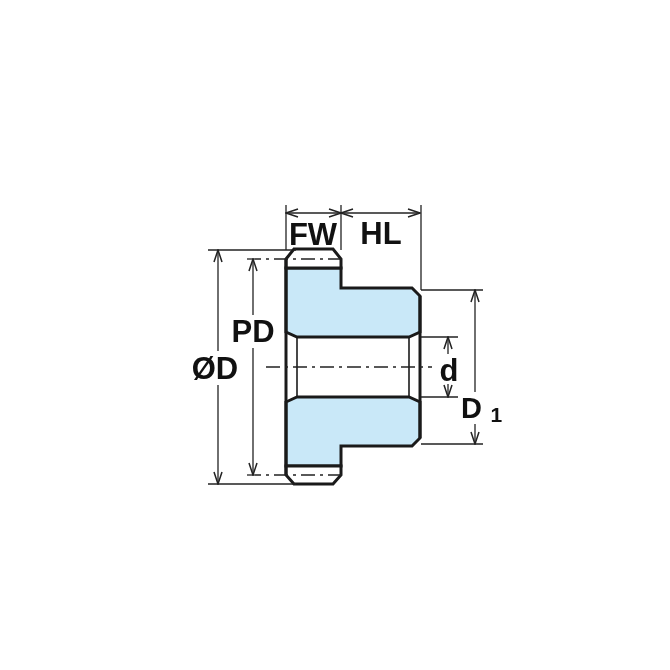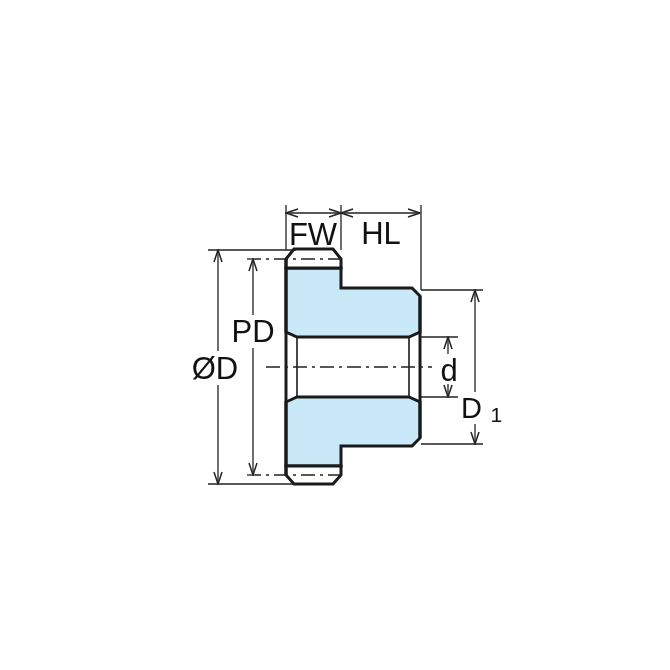--- a/index.html
+++ b/index.html
@@ -9,20 +9,21 @@
     height: 670px;
     background: #ffffff;
     font-family: "Liberation Sans", sans-serif;
   }
   .stage {
     position: relative;
     width: 670px;
     height: 670px;
     background: #ffffff;
     overflow: hidden;
+    font-weight: bold;
   }
   svg { display: block; }
   .outline   { fill: none; stroke: #1a1a1a; stroke-width: 3; stroke-linejoin: miter; }
   .body-fill { fill: #c9e8f8; stroke: #1a1a1a; stroke-width: 3; stroke-linejoin: miter; }
   .band-fill { fill: #ffffff; stroke: #1a1a1a; stroke-width: 3; stroke-linejoin: miter; }
   .thinedge  { fill: none; stroke: #1a1a1a; stroke-width: 1.6; }
   .dim       { fill: none; stroke: #222222; stroke-width: 1.3; }
   .dashdot   { fill: none; stroke: #222222; stroke-width: 1.3; stroke-dasharray: 14 5 3 5; }
   .lbl       { fill: #111111; font-family: "Liberation Sans", sans-serif; font-size: 31px; }
   .lbl-main  { font-size: 29px; }

